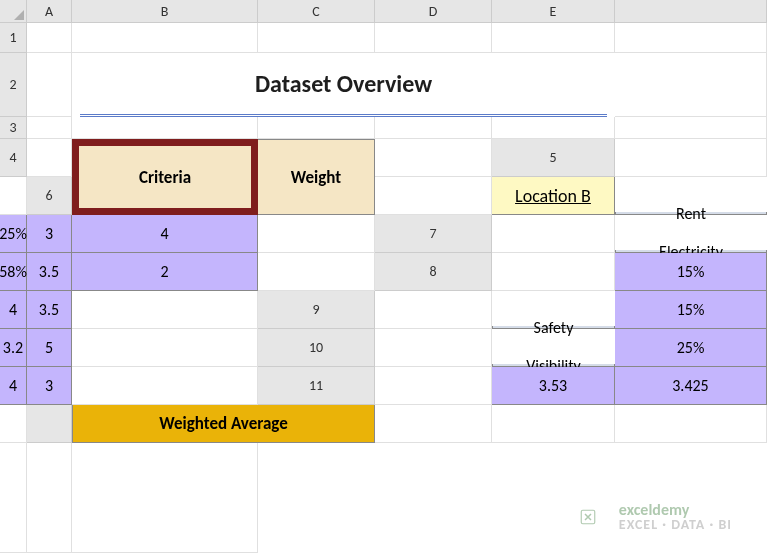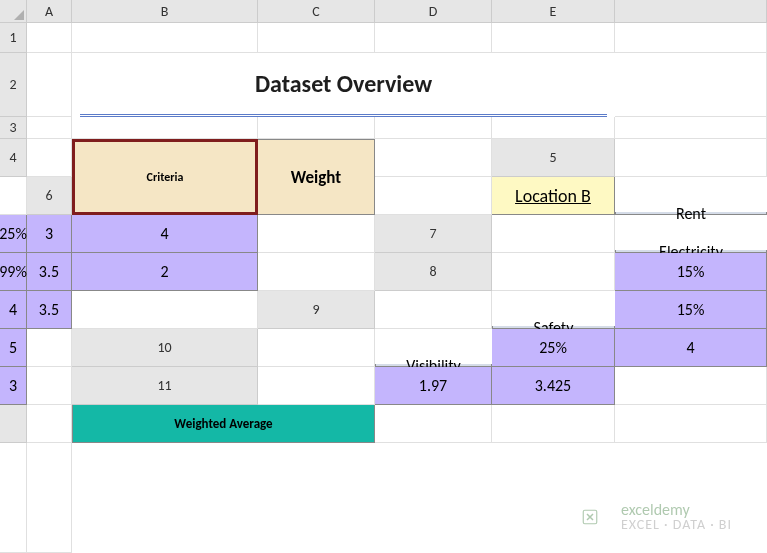--- a/index.html
+++ b/index.html
@@ -81,26 +81,26 @@
       font-weight: bold;
       color: #1e1e1e;
       border-bottom: 3px double #5b7bc9;
       padding-bottom: 0;
       margin: 0 8px;
     }
     .header-criteria {
       grid-column: 3;
       grid-row: 5 / 7;
       background: #f5e6c5;
-      border: 3px solid #7f1d1d;
-      display: flex;
-      align-items: center;
-      justify-content: center;
-      font-weight: bold;
-      font-size: 12px;
+      border: 7px solid #7f1d1d;
+      display: flex;
+      align-items: center;
+      justify-content: center;
+      font-weight: bold;
+      font-size: 17px;
     }
     .header-weight {
       grid-column: 4;
       grid-row: 5 / 7;
       background: #f5e6c5;
       border: 1px solid #888;
       border-left: none;
       display: flex;
       align-items: center;
       justify-content: center;
@@ -160,39 +160,40 @@
       border-top: none;
       border-left: none;
       display: flex;
       align-items: center;
       justify-content: center;
       font-size: 16px;
     }
     .footer-label {
       grid-column: 3 / 5;
       grid-row: 12;
-      background: #14b8a6;
-      border: 1px solid #888;
-      border-top: none;
-      display: flex;
-      align-items: center;
-      justify-content: center;
-      font-weight: bold;
-      font-size: 13px;
+      background: #eab308;
+      border: 1px solid #888;
+      border-top: none;
+      display: flex;
+      align-items: center;
+      justify-content: center;
+      font-weight: bold;
+      font-size: 17px;
     }
     .watermark {
       position: absolute;
       bottom: 20px;
       right: 35px;
       display: flex;
       align-items: center;
       gap: 22px;
       opacity: 0.4;
       font-size: 16px;
       color: #3a7a3a;
+      font-weight: bold;
     }
     .watermark-icon {
       width: 18px;
       height: 18px;
     }
     .watermark-sub {
       font-size: 14px;
       letter-spacing: 1px;
       color: #888;
       margin-top: -3px;
@@ -246,51 +247,52 @@
   <div class="cell cell-empty"></div>
   <div class="criteria-cell">Rent</div>
   <div class="data-cell">25%</div>
   <div class="data-cell">3</div>
   <div class="data-cell">4</div>
   <div class="cell cell-empty"></div>
 
   <div class="row-header">7</div>
   <div class="cell cell-empty"></div>
   <div class="criteria-cell">Electricity</div>
-  <div class="data-cell">99%</div>
+  <div class="data-cell">58%</div>
   <div class="data-cell">3.5</div>
   <div class="data-cell">2</div>
   <div class="cell cell-empty"></div>
 
   <div class="row-header">8</div>
   <div class="cell cell-empty"></div>
   <div class="data-cell">15%</div>
   <div class="data-cell">4</div>
   <div class="data-cell">3.5</div>
   <div class="cell cell-empty"></div>
 
   <div class="row-header">9</div>
   <div class="cell cell-empty"></div>
   <div class="criteria-cell">Safety</div>
   <div class="data-cell">15%</div>
+  <div class="data-cell">3.2</div>
   <div class="data-cell">5</div>
   <div class="cell cell-empty"></div>
 
   <div class="row-header">10</div>
   <div class="cell cell-empty"></div>
   <div class="criteria-cell">Visibility</div>
   <div class="data-cell">25%</div>
   <div class="data-cell">4</div>
   <div class="data-cell">3</div>
   <div class="cell cell-empty"></div>
 
   <div class="row-header">11</div>
   <div class="cell cell-empty"></div>
   <div class="footer-label">Weighted Average</div>
-  <div class="data-cell">1.97</div>
+  <div class="data-cell">3.53</div>
   <div class="data-cell">3.425</div>
   <div class="cell cell-empty"></div>
 
   <div class="row-header"></div>
   <div class="cell cell-empty"></div>
   <div class="cell cell-empty"></div>
   <div class="cell cell-empty"></div>
   <div class="cell cell-empty"></div>
   <div class="cell cell-empty"></div>
   <div class="cell cell-empty"></div>

